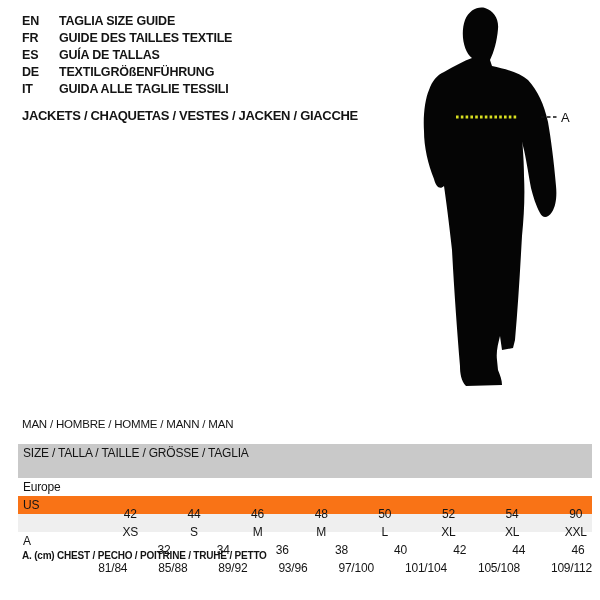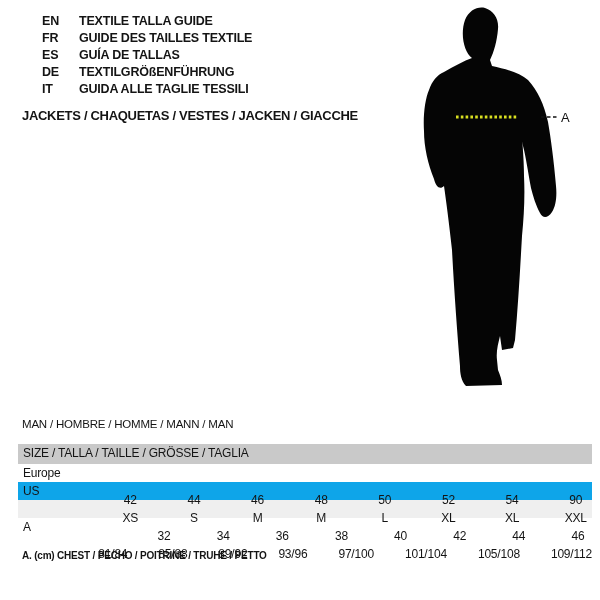--- a/index.html
+++ b/index.html
@@ -4,55 +4,55 @@
 <style>
   html,body { margin:0; padding:0; }
   body {
     width:600px; height:600px; background:#ffffff; position:relative;
     font-family:"Liberation Sans","DejaVu Sans",sans-serif;
     color:#141414; overflow:hidden;
   }
   .abs { position:absolute; }
 
   
-  .lang-block { left:22px; top:13px;margin-left:20px; }
+  .lang-block { left:22px; top:13px; }
   .lang-row { display:flex; height:17px; line-height:17px;
               font-weight:bold; font-size:12.5px; letter-spacing:-0.2px; }
   .lang-code { width:37px; }
 
   
   .cats { left:22px; top:105px; }
   .cat-line { font-weight:bold; font-size:13px; height:21px; line-height:21px;
               letter-spacing:-0.3px; white-space:nowrap; }
 
   
   .figure-wrap { left:410px; top:0px; width:190px; height:400px; }
 
   
   .section-title { left:22px; top:418px; font-weight:normal; font-size:11.5px;
                    letter-spacing:-0.2px; }
 
   
   .tbl { left:18px; top:444px; width:574px; font-size:12px; letter-spacing:-0.2px; }
-  .tbl-header { height:20px; line-height:18px; padding-left:5px; box-sizing:border-box; }
+  .tbl-header { height:34px; line-height:18px; padding-left:5px; box-sizing:border-box; }
   .tbl .row { display:flex; height:18px; line-height:18px;gap:31px; }
   .tbl .lbl { width:65px; padding-left:5px; box-sizing:border-box; }
   .tbl .cell { flex:1; text-align:center;margin-top:27px; }
 
   
   .footnote { left:22px; top:550px; font-weight:bold; font-size:10px;
               letter-spacing:-0.2px; }
 </style>
 </head>
 <body style="background: rgb(255, 255, 255); color: rgb(20, 20, 20);">
 
 <div class="abs lang-block">
   <div class="lang-row">
     <span class="lang-code">EN</span>
-    <span>TEXTILE TALLA GUIDE</span>
+    <span>TAGLIA SIZE GUIDE</span>
   </div>
   <div class="lang-row">
     <span class="lang-code">FR</span>
     <span>GUIDE DES TAILLES TEXTILE</span>
   </div>
   <div class="lang-row">
     <span class="lang-code">ES</span>
     <span>GUÍA DE TALLAS</span>
   </div>
   <div class="lang-row">
@@ -120,21 +120,21 @@
       <div class="lbl">Europe</div>
       <div class="cell">42</div>
       <div class="cell">44</div>
       <div class="cell">46</div>
       <div class="cell">48</div>
       <div class="cell">50</div>
       <div class="cell">52</div>
       <div class="cell">54</div>
       <div class="cell">90</div>
     </div>
-    <div class="row" style="background: #0ea5e9;">
+    <div class="row" style="background: #f97316;">
       <div class="lbl">US</div>
       <div class="cell">XS</div>
       <div class="cell">S</div>
       <div class="cell">M</div>
       <div class="cell">M</div>
       <div class="cell">L</div>
       <div class="cell">XL</div>
       <div class="cell">XL</div>
       <div class="cell">XXL</div>
     </div>

